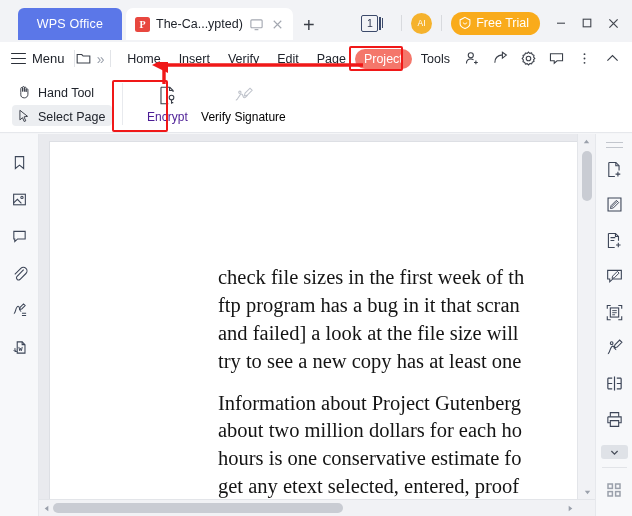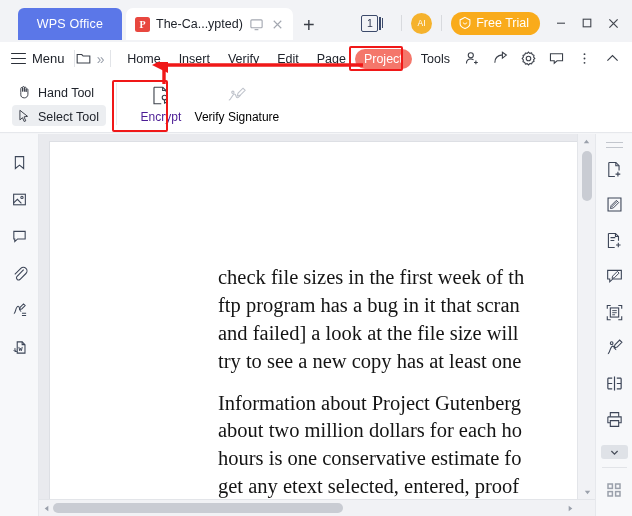--- a/index.html
+++ b/index.html
@@ -321,21 +321,21 @@
       <div class="tool-row">
         <svg width="16" height="16" viewBox="0 0 18 18" fill="none" stroke="#3b404a" stroke-width="1.1">
           <path d="M5.4 9.6 V5 a1 1 0 0 1 2 0 v3.4 M7.4 8.4 V3.8 a1 1 0 0 1 2 0 v4.6 M9.4 8.6 V4.6 a1 1 0 0 1 2 0 v4 M11.4 9 V6.4 a1 1 0 0 1 2 0 v5.2 c0 2.4-1.8 4-4 4 -2.6 0-4-1.4-4-3.4 V9.6"></path>
         </svg>
         <span>Hand Tool</span>
       </div>
       <div class="tool-row sel">
         <svg width="16" height="16" viewBox="0 0 18 18" fill="none" stroke="#3b404a" stroke-width="1.1">
           <path d="M4.4 2.6 L13 9.4 L9 10 L11 14.4 L9.2 15.2 L7.3 10.9 L4.4 13.4 Z"></path>
         </svg>
-        <span>Select Tool</span>
+        <span>Select Page</span>
       </div>
     </div>
 
     <div class="tb-sep"></div>
 
     <div class="big-btn">
       <svg width="23" height="23" viewBox="0 0 24 24" fill="none" stroke="#3b404a" stroke-width="1.15">
         <path d="M5.2 3.4 h9.2 l3.4 3.4 v1.6 M5.2 3.4 v17.2 h7.6"></path>
         <path d="M14.2 3.4 v3.4 h3.4"></path>
         <circle cx="16.2" cy="14.2" r="2.4"></circle>

